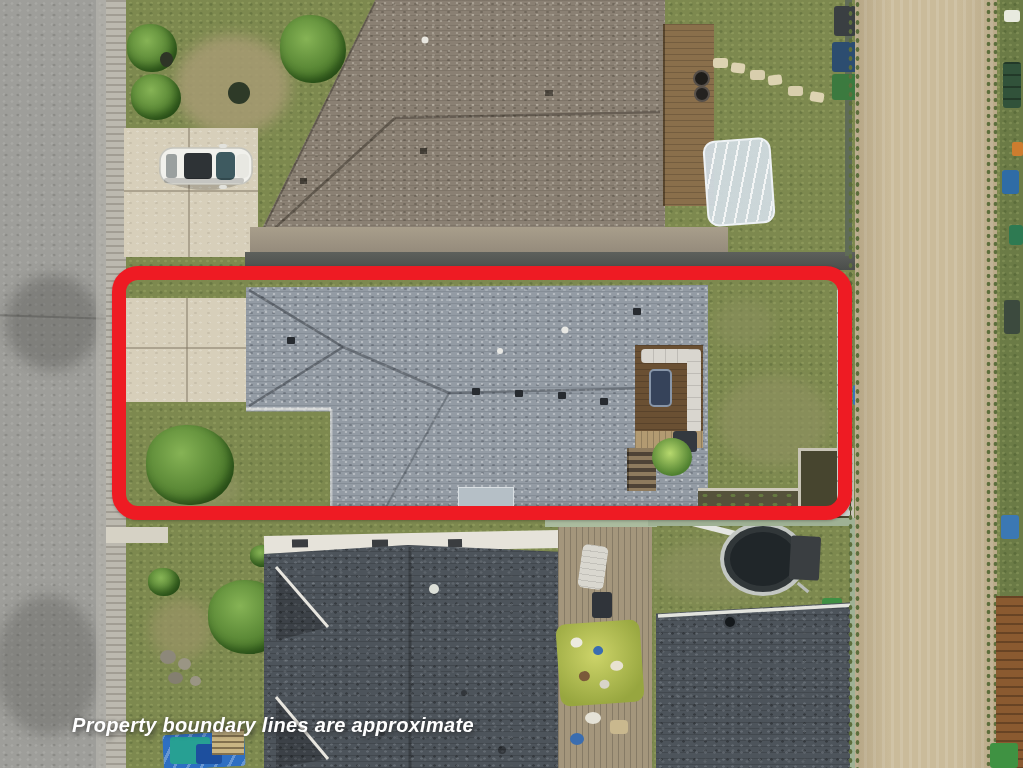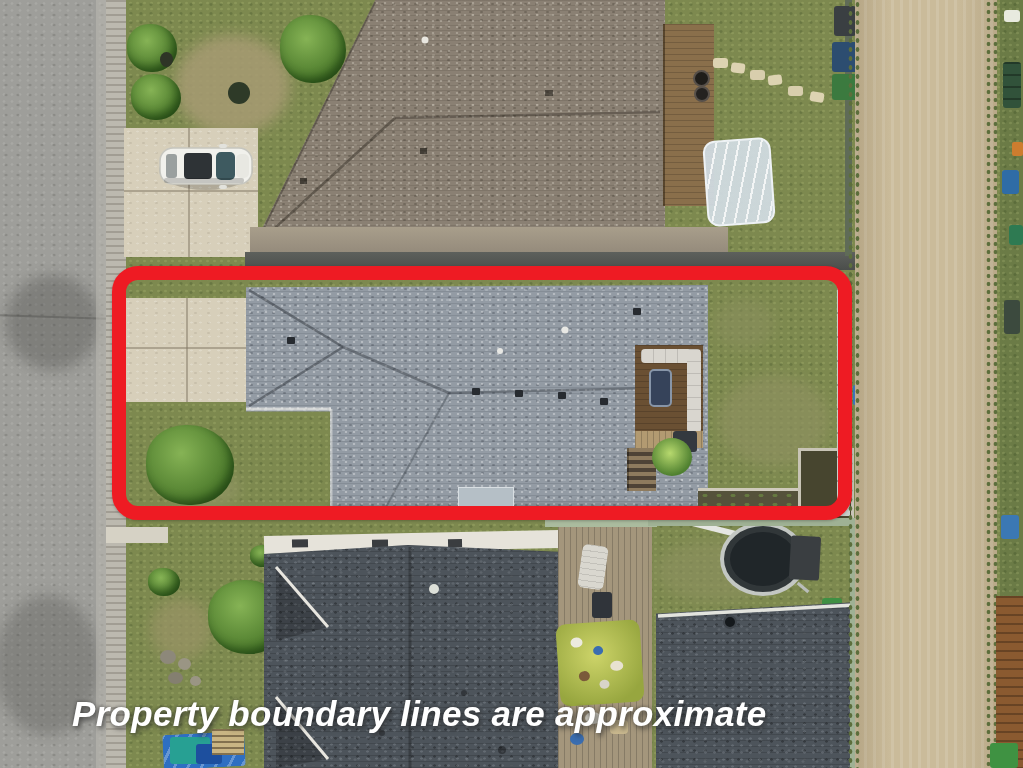--- a/index.html
+++ b/index.html
@@ -41,23 +41,23 @@
       radial-gradient(rgba(205,210,215,.13) 1px, transparent 2px),
       radial-gradient(rgba(0,0,0,.30) 1px, transparent 1.8px),
       repeating-linear-gradient(180deg, rgba(0,0,0,.14) 0 1px, transparent 1px 6px);
       background-size:9px 7px,14px 11px,11px 9px,auto;}
   .woodV{background-image:repeating-linear-gradient(90deg, rgba(0,0,0,.18) 0 1px, transparent 1px 6px);}
   .woodH{background-image:repeating-linear-gradient(180deg, rgba(0,0,0,.16) 0 1px, transparent 1px 6px);}
   .patch{border-radius:50%;filter:blur(7px);}
   .bush{border-radius:46% 54% 50% 50%;
         background:radial-gradient(circle at 40% 35%, #86b355, #4e7c2d 65%, #3c6423 88%);
         box-shadow:inset -4px -5px 9px rgba(0,30,0,.45);filter:blur(.5px);}
-  .caption{font-weight:bold;font-style:italic;font-size:35px;letter-spacing:.3px;
+  .caption{font-weight:bold;font-style:italic;font-size:20px;letter-spacing:.3px;
            white-space:nowrap;
-           text-shadow:2px 3px 5px rgba(40,40,40,.65), -1px -1px 3px rgba(40,40,40,.35);}
+           text-shadow:2px 3px 5px rgba(40,40,40,.65), -1px -1px 3px rgba(40,40,40,.35);margin-top:20px;}
   .boundary{border-style:solid;border-width:14px;border-radius:26px;
             box-shadow:0 1px 3px rgba(0,0,0,.25);}
 </style>
 </head>
 <body>
 
 <div class="scene">
 
   <div class="abs grassT" style="left: 106px; top: 0px; width: 917px; height: 768px; background-color: rgb(125, 137, 79);"></div>
 

